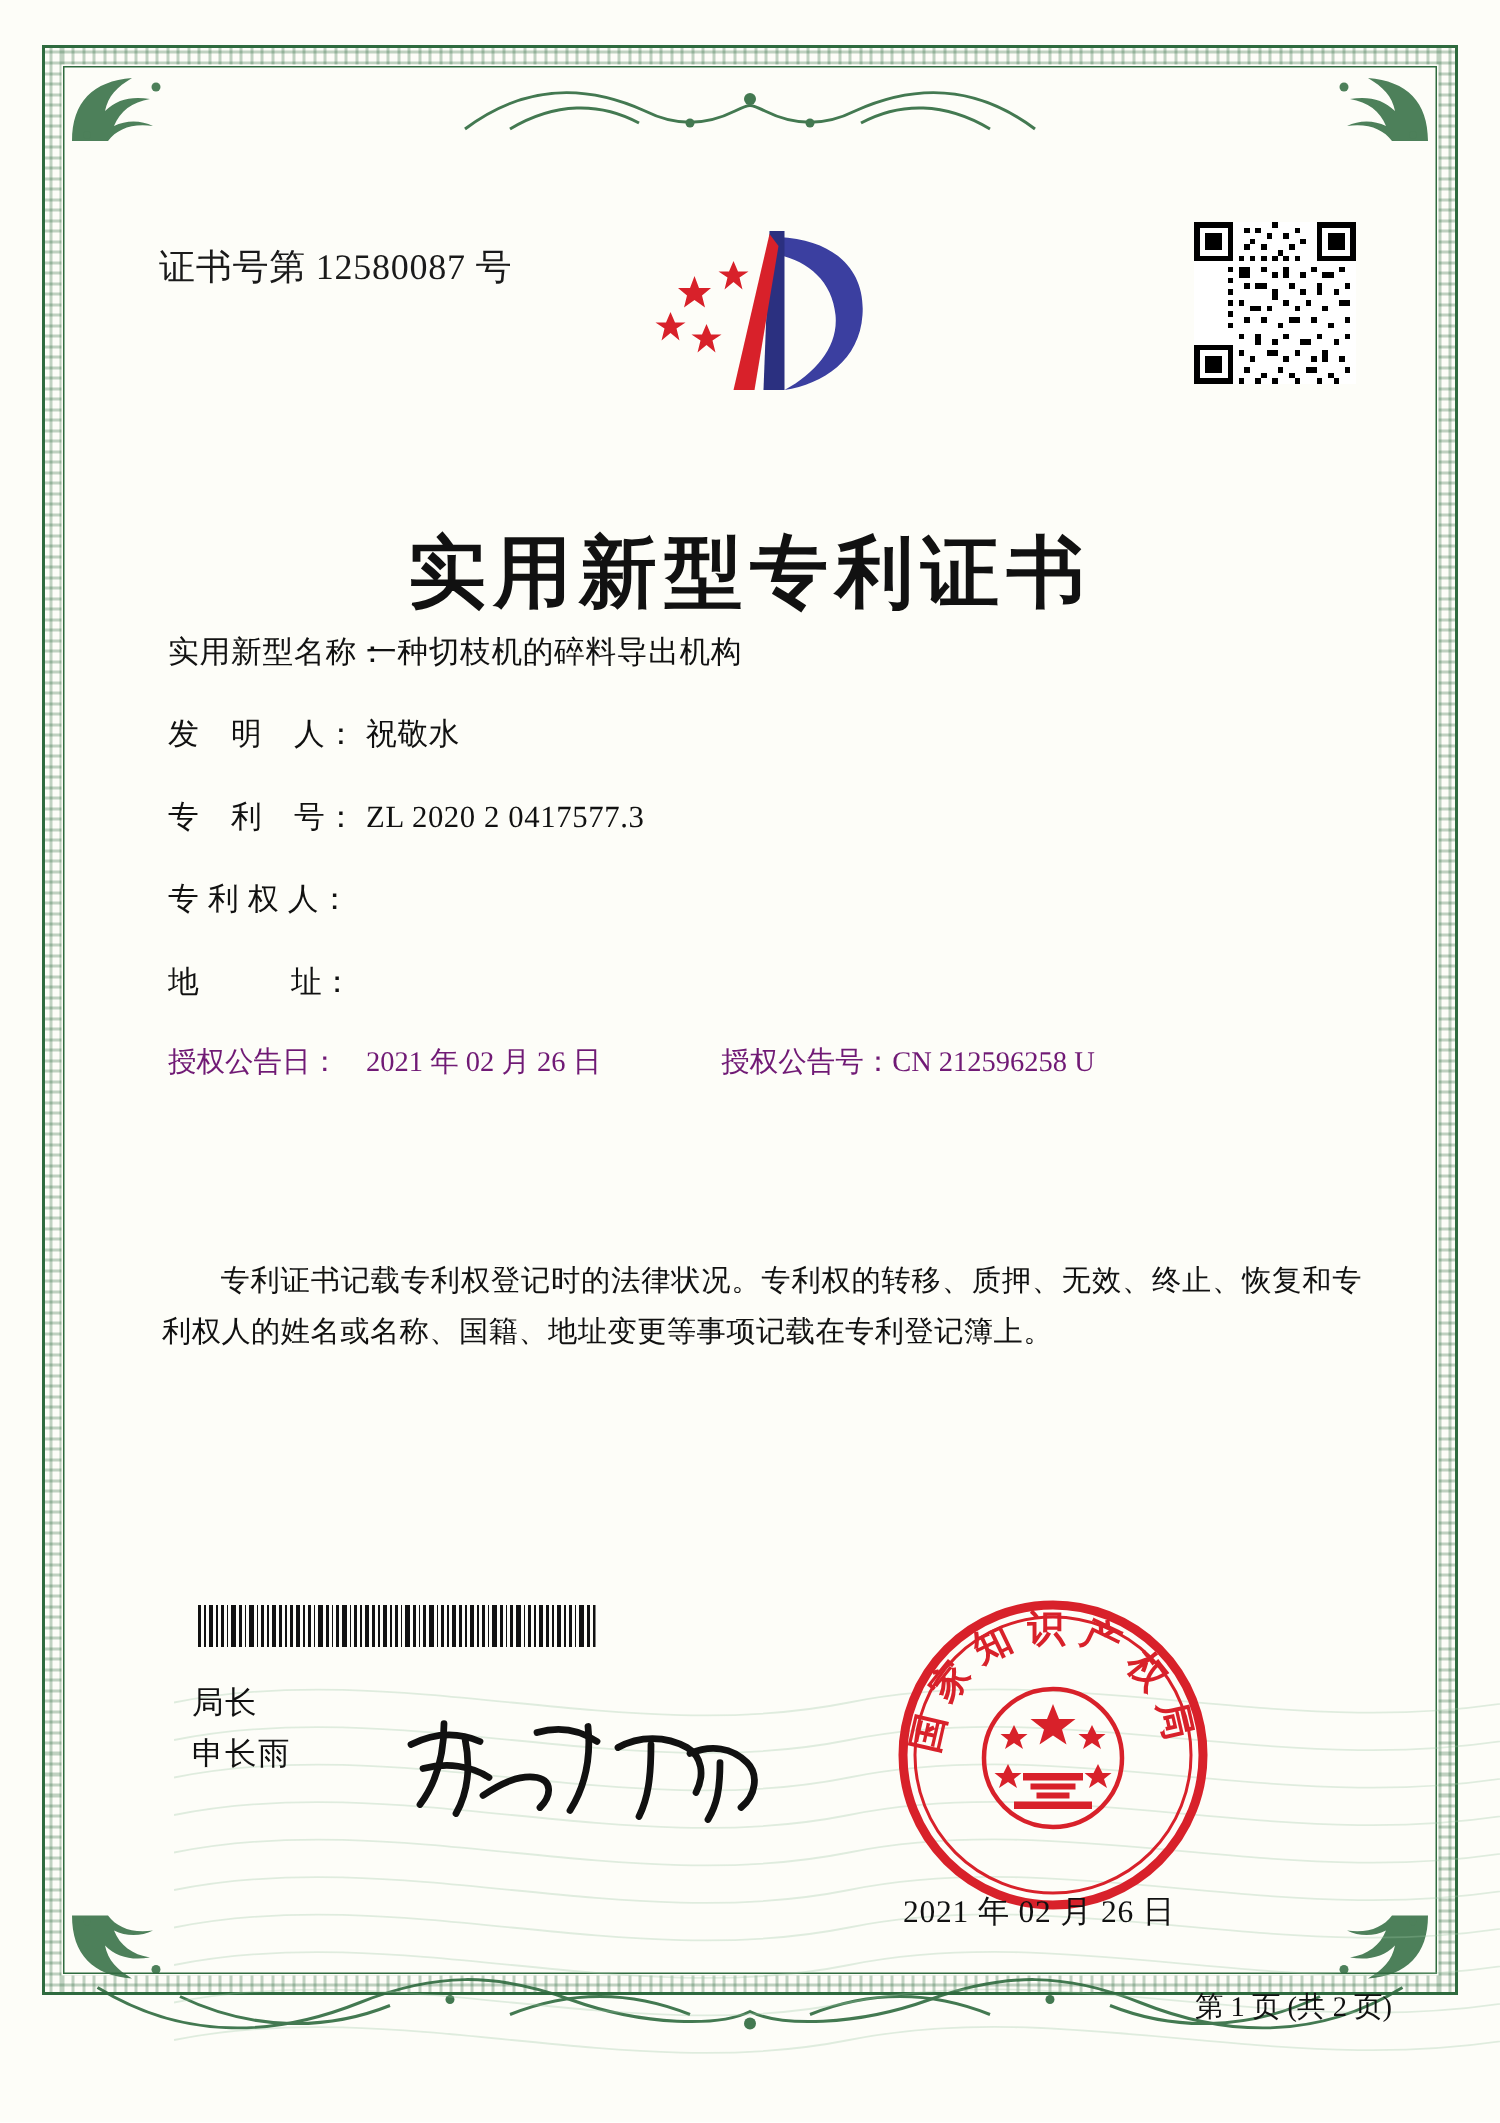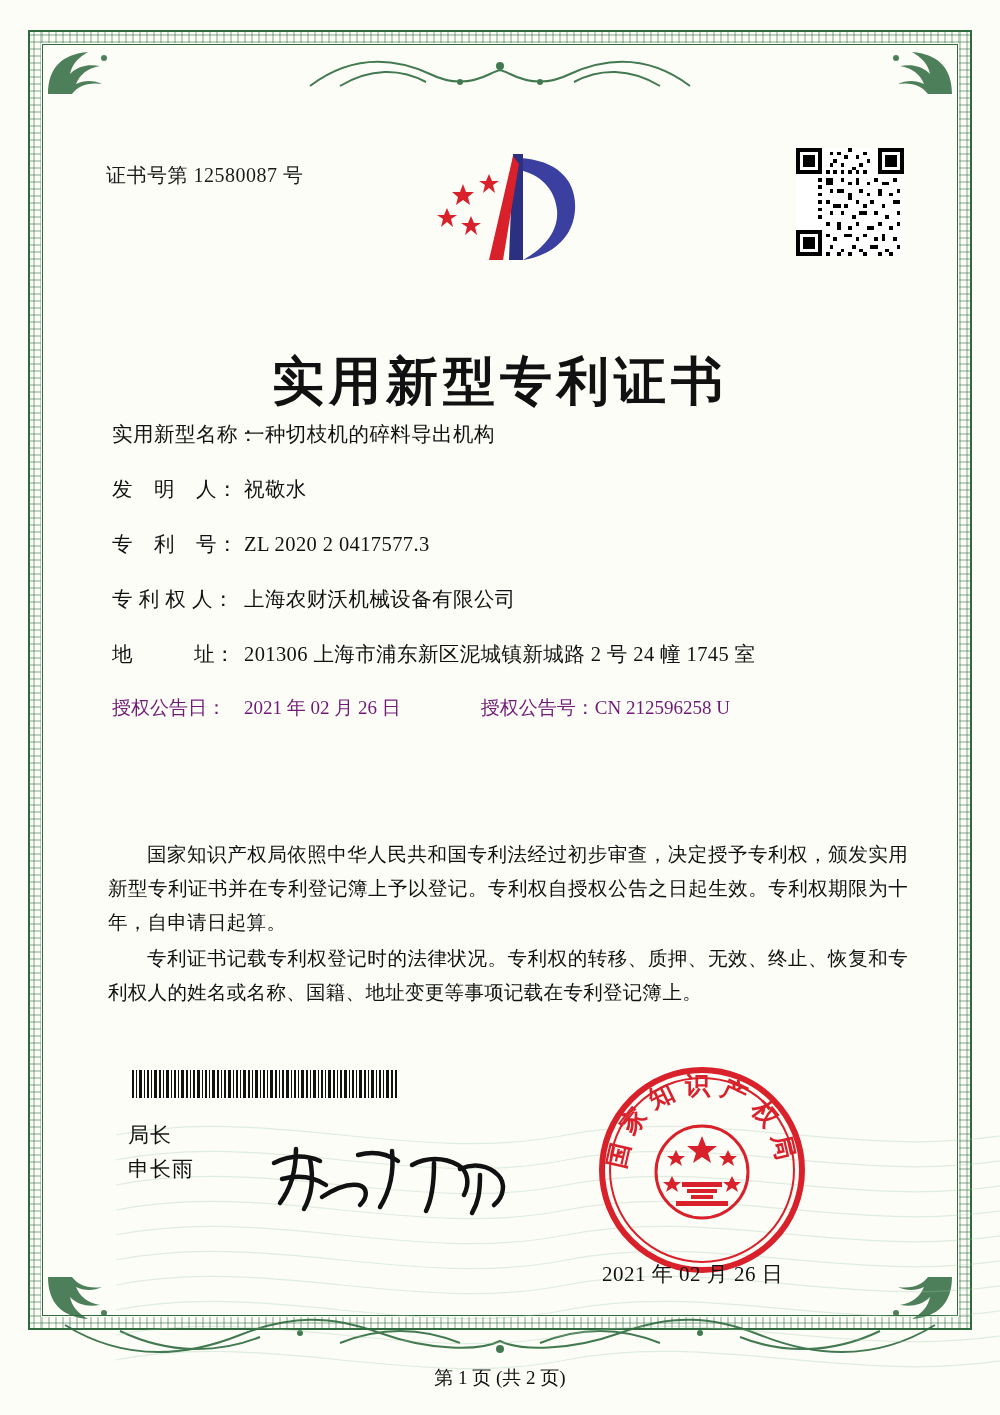--- a/index.html
+++ b/index.html
@@ -93,21 +93,21 @@
   .content {
     position: absolute;
     left: 72px;
     top: 120px;
     width: 856px;
   }
   .cert-no {
     position: absolute;
     left: 34px;
     top: 42px;
-    font-size: 20px;
+    font-size: 24px;
     letter-spacing: .5px;
     color: #1a1a1a;
     white-space: nowrap;
   }
   
   .logo {
     position: absolute;
     left: 355px;
     top: 28px;
     width: 160px;
@@ -233,24 +233,23 @@
     font-size: 21px;
     color: #111;
     letter-spacing: .5px;
   }
 
   .page-num {
     position: absolute;
     left: 0;
     top: 1205px;
     width: 856px;
-    text-align: center;
+    text-align: right;
     font-size: 19px;
     color: #111;
-    margin-top: 40px;
   }
 
   .footnote {
     position: absolute;
     left: 0;
     top: 1416px;
     width: 1000px;
     text-align: center;
     font-size: 19px;
     color: #111;
@@ -479,38 +478,35 @@
       <div class="field">
         <span class="lbl">发　明　人：</span>
         <span class="val">祝敬水</span>
       </div>
       <div class="field">
         <span class="lbl">专　利　号：</span>
         <span class="val">ZL 2020 2 0417577.3</span>
       </div>
       <div class="field">
         <span class="lbl">专 利 权 人：</span>
-        <span class="val">上海农财沃机械设备有限公司</span>
       </div>
       <div class="field">
         <span class="lbl spread">地　　　址：</span>
-        <span class="val">201306 上海市浦东新区泥城镇新城路 2 号 24 幢 1745 室</span>
       </div>
 
       <div class="field-row2">
         <span class="lbl">授权公告日：</span>
         <span class="val">2021 年 02 月 26 日</span>
         <span class="gap"></span>
         <span class="lbl2">授权公告号：</span>
         <span class="val">CN 212596258 U</span>
       </div>
     </div>
 
     <div class="para">
-      <p>国家知识产权局依照中华人民共和国专利法经过初步审查，决定授予专利权，颁发实用新型专利证书并在专利登记簿上予以登记。专利权自授权公告之日起生效。专利权期限为十年，自申请日起算。</p>
       <p>专利证书记载专利权登记时的法律状况。专利权的转移、质押、无效、终止、恢复和专利权人的姓名或名称、国籍、地址变更等事项记载在专利登记簿上。</p>
     </div>
 
     <div class="wave">
       <svg viewBox="0 0 912 280" preserveAspectRatio="none">
         <g fill="none" stroke="#9cc6a4" stroke-width="1.2">
           <path d="M0 30 C150 0 300 60 450 30 C600 0 750 60 912 26"></path>
           <path d="M0 55 C150 25 300 85 450 55 C600 25 750 85 912 51"></path>
           <path d="M0 80 C150 50 300 110 450 80 C600 50 750 110 912 76"></path>
           <path d="M0 105 C150 75 300 135 450 105 C600 75 750 135 912 101"></path>

